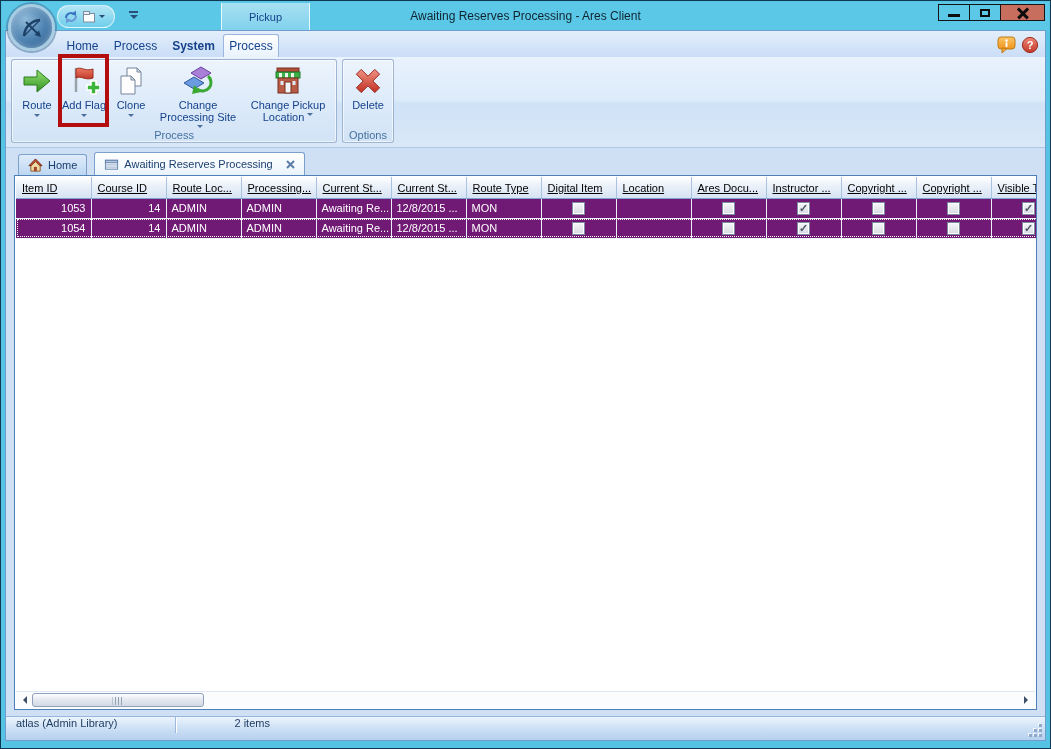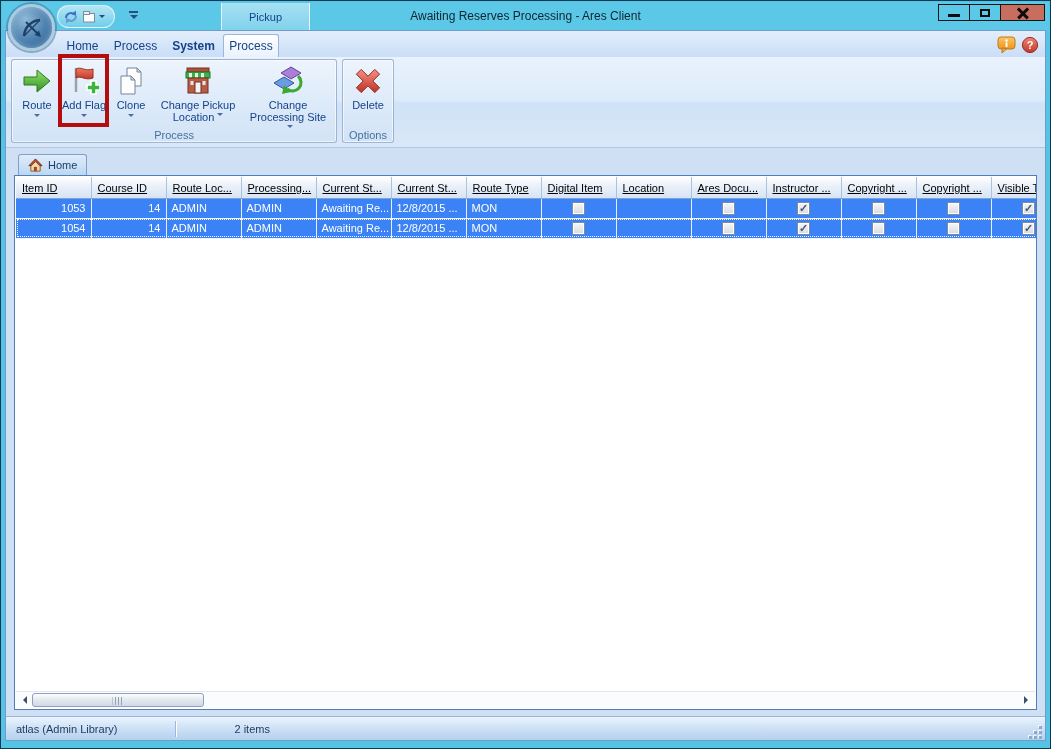--- a/index.html
+++ b/index.html
@@ -80,21 +80,21 @@
              background:linear-gradient(#dfecfa,#bdd7f2); }
   .doc-tab.active { height:23px; background:linear-gradient(#ffffff,#f4f9fe 55%,#e9f2fb); }
 
   .grid-panel { position:relative; height:calc(100% - 23px); background:#fff;
                 border:1px solid #4f7fb8; box-shadow:inset 0 0 0 1px #fff; overflow:hidden; }
   table.grid { border-collapse:collapse; table-layout:fixed; width:1050px; margin:1px 0 0 1px; }
   table.grid col { width:75px; }
   th.gh { height:21px; font-size:11px; font-weight:normal; color:#000; text-align:left; padding:2px 4px 0 6px;
           background:linear-gradient(#ffffff,#e9f0f9 45%,#d7e3f3);
           border-right:1px solid #a8c2e2; border-bottom:1px solid #7ea3d1; overflow:hidden; white-space:nowrap;text-decoration:underline; }
-  tr.drow td { height:20px; background:#3b82f6; color:#fff; font-size:11px; padding:0 5px; white-space:nowrap; overflow:hidden;
+  tr.drow td { height:20px; background:#701a75; color:#fff; font-size:11px; padding:0 5px; white-space:nowrap; overflow:hidden;
                border-right:1px solid #e9eef6; border-bottom:1px solid #eef3fa; }
   tr.drow.focused { outline:1px dotted #fff; outline-offset:-2px; }
   td.c-num { text-align:right; }
   td.c-check { text-align:center; padding:0; }
   .checkbox { display:inline-block; width:13px; height:13px; vertical-align:middle;
               background:linear-gradient(#f6f7f9,#d7dbe2); border:1px solid #7d8ba1;
               box-shadow:inset 0 0 0 1px #fff; position:relative; }
   .checkbox.checked::after { content:"\2713"; position:absolute; left:1px; top:-1px; font-size:11px; font-weight:bold; color:#4e5968; }
 
   
@@ -105,21 +105,21 @@
   .tri-r { width:0; height:0; border:4.5px solid transparent; border-left-color:#3e4f68; }
   .hthumb { width:172px; height:14px; margin-left:2px; border:1px solid #8fa0bd; border-radius:3px;
             background:linear-gradient(#fdfdfe,#e3e8ef 50%,#d3dae5); position:relative; }
   .hthumb .grip { position:absolute; left:50%; top:3px; transform:translateX(-50%); width:11px; height:8px;
                   background:repeating-linear-gradient(90deg,#94a2b6 0 1px,transparent 1px 3px); }
   .hs-spacer { flex:1; }
 
   
   .statusbar { position:absolute; bottom:0; left:0; right:0; height:24px;
                background:linear-gradient(#ecf4fd,#cfe2f6 45%,#b6d0ee);
-               border-top:1px solid #96b6dd; display:flex; align-items:center; font-size:11px; color:#1d3a5f;gap:48px; }
+               border-top:1px solid #96b6dd; display:flex; font-size:11px; color:#1d3a5f;gap:48px; }
   .sb-cell { padding:0 10px; }
   .sb-div { width:1px; height:16px; background:#9db8d9; box-shadow:1px 0 0 #fff; }
   .sb-spacer { flex:1; }
   .resize-grip { width:14px; height:14px; margin:6px 3px 0 0; position:relative; }
   .resize-grip i { position:absolute; width:3px; height:3px; background:#8fa9cc; box-shadow:-1px -1px 0 rgba(255,255,255,.8); }
   .resize-grip i:nth-child(1){ right:0; bottom:0; } .resize-grip i:nth-child(2){ right:5px; bottom:0; }
   .resize-grip i:nth-child(3){ right:10px; bottom:0; } .resize-grip i:nth-child(4){ right:0; bottom:5px; }
   .resize-grip i:nth-child(5){ right:5px; bottom:5px; } .resize-grip i:nth-child(6){ right:0; bottom:10px; }
 </style>
 </head>
@@ -242,41 +242,41 @@
             <path d="M12 3 h10 l4 4 v14 h-14 Z" fill="#fdfdfe" stroke="#73849a"></path>
             <path d="M22 3 l4 4 h-4 Z" fill="#d9e2ec" stroke="#73849a"></path>
             <path d="M6 11 h10 l4 4 v14 h-14 Z" fill="#fdfdfe" stroke="#73849a"></path>
             <path d="M16 11 l4 4 h-4 Z" fill="#d9e2ec" stroke="#73849a"></path>
           </svg>
           <span class="lbl">Clone</span>
           <span class="dd-arrow"></span>
         </div>
         <div class="rbtn">
           <svg class="ic" viewBox="0 0 32 32">
+            <polygon points="19,2 29,8 19,14 9,8" fill="#a97fd8" stroke="#6a3fa0"></polygon>
+            <polygon points="12,12 22,18 12,24 2,18" fill="#6b9be0" stroke="#30589c"></polygon>
+            <path d="M26 11 a8 8 0 1 1 -11 13" fill="none" stroke="#3aa832" stroke-width="3"></path>
+            <polygon points="12,20 19,27 10,29" fill="#3aa832"></polygon>
+          </svg>
+          <span class="lbl"><span>Change Processing Site</span><span class="dd-inline"></span></span>
+        </div>
+        <div class="rbtn">
+          <svg class="ic" viewBox="0 0 32 32">
             <rect x="5" y="3" width="22" height="4" fill="#b0503c" stroke="#77311f"></rect>
             <rect x="4" y="7" width="24" height="6" fill="#3db048" stroke="#1f7a2a"></rect>
             <rect x="7" y="8" width="3" height="4.5" fill="#eaf7ec"></rect>
             <rect x="13" y="8" width="3" height="4.5" fill="#eaf7ec"></rect>
             <rect x="19" y="8" width="3" height="4.5" fill="#eaf7ec"></rect>
             <rect x="6" y="13" width="20" height="15" fill="#b85c48" stroke="#77311f"></rect>
             <rect x="13" y="17" width="6" height="11" fill="#f2f5f8" stroke="#77311f"></rect>
             <rect x="8.5" y="16" width="3" height="4" fill="#dfe9f2"></rect>
             <rect x="20.5" y="16" width="3" height="4" fill="#dfe9f2"></rect>
           </svg>
           <span class="lbl"><span>Change Pickup Location</span><span class="dd-inline"></span></span>
         </div>
-        <div class="rbtn">
-          <svg class="ic" viewBox="0 0 32 32">
-            <polygon points="19,2 29,8 19,14 9,8" fill="#a97fd8" stroke="#6a3fa0"></polygon>
-            <polygon points="12,12 22,18 12,24 2,18" fill="#6b9be0" stroke="#30589c"></polygon>
-            <path d="M26 11 a8 8 0 1 1 -11 13" fill="none" stroke="#3aa832" stroke-width="3"></path>
-            <polygon points="12,20 19,27 10,29" fill="#3aa832"></polygon>
-          </svg>
-          <span class="lbl"><span>Change Processing Site</span><span class="dd-inline"></span></span>
-        </div>
         <div class="rgroup-label">Process</div>
       </div>
 
       <div class="rgroup">
         <div class="rbtn">
           <svg class="ic" viewBox="0 0 32 32">
             <defs>
                 <linearGradient id="gRd" x1="0" y1="0" x2="0" y2="1">
                   <stop offset="0" stop-color="#f29384"></stop>
                   <stop offset="1" stop-color="#bf3023"></stop>
@@ -292,20 +292,33 @@
 
     <div class="content">
       <div class="doc-tabs">
         <div class="doc-tab">
           <svg width="15" height="15" viewBox="0 0 16 16">
             <polygon points="8,2 14.5,8 13,8 13,14 3,14 3,8 1.5,8" fill="#eed9a4" stroke="#8a5a30"></polygon>
             <polygon points="8,1 15,8.2 12.6,8.2 8,3.6 3.4,8.2 1,8.2" fill="#c2563a" stroke="#7c2d16"></polygon>
             <rect x="6.3" y="9.5" width="3.2" height="4.5" fill="#a24830"></rect>
           </svg>
           <span>Home</span>
+        </div>
+        <div class="doc-tab active">
+          <svg width="15" height="15" viewBox="0 0 16 16">
+            <rect x="1.5" y="3.5" width="13" height="9.5" fill="#eef3fa" stroke="#6080a8"></rect>
+            <rect x="1.5" y="3.5" width="13" height="2.6" fill="#b7c9e2" stroke="#6080a8"></rect>
+            <line x1="2" y1="8.4" x2="14" y2="8.4" stroke="#9ab0cc"></line>
+            <line x1="2" y1="10.8" x2="14" y2="10.8" stroke="#9ab0cc"></line>
+          </svg>
+          <span>Awaiting Reserves Processing</span>
+          <svg width="9" height="9" viewBox="0 0 9 9" style="margin-left:8px">
+            <line x1="1" y1="1" x2="8" y2="8" stroke="#5a7ca6" stroke-width="2"></line>
+            <line x1="8" y1="1" x2="1" y2="8" stroke="#5a7ca6" stroke-width="2"></line>
+          </svg>
         </div>
       </div>
 
       <div class="grid-panel">
         <table class="grid">
           <colgroup>
               <col>
               <col>
               <col>
               <col>

